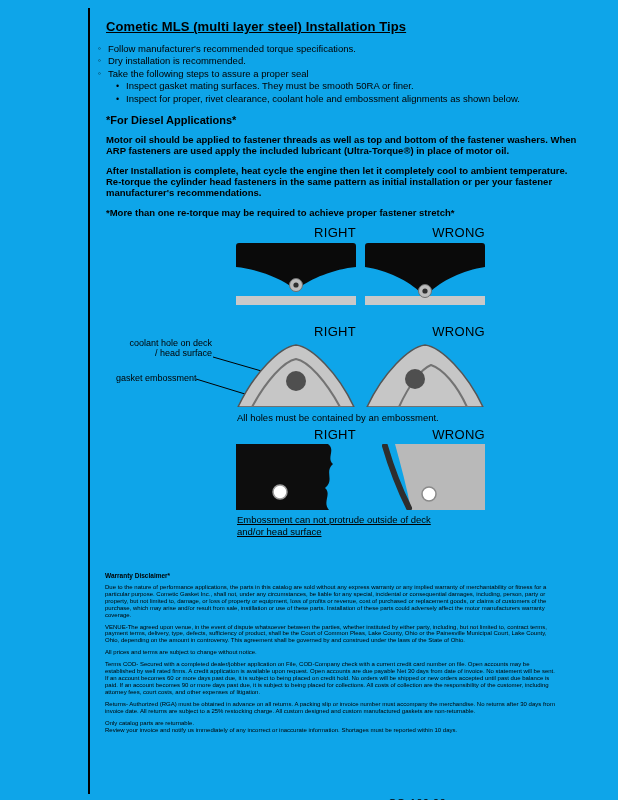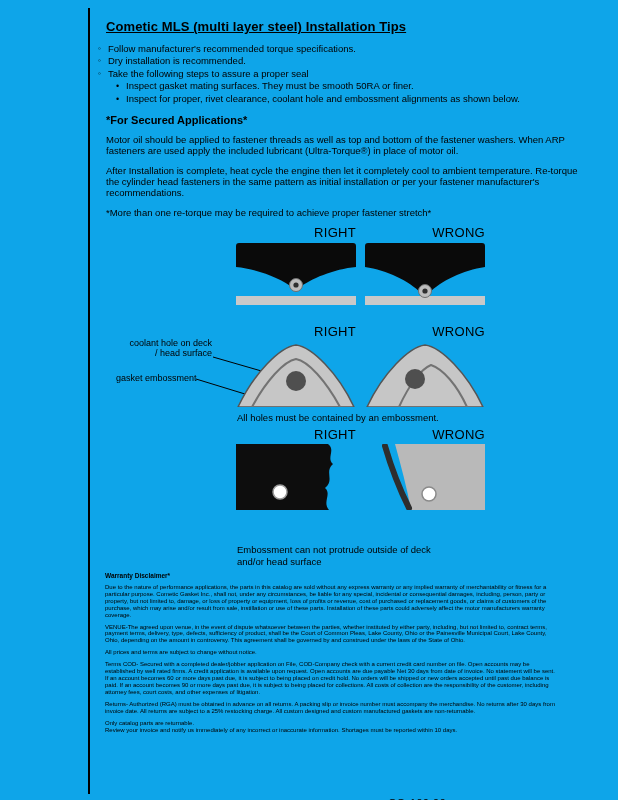--- a/index.html
+++ b/index.html
@@ -10,21 +10,21 @@
   .rule { position:absolute; left:88px; top:8px; width:2px; height:786px; background:#000; }
   .title { position:absolute; left:106px; top:19px; margin:0; font-size:13px; font-weight:bold;
            text-decoration:underline; letter-spacing:0.1px; }
   .tips { position:absolute; left:98px; top:43px; width:488px; font-size:9.5px; }
   .tip { display:flex; line-height:12.4px; }
   .tip .mark { flex:0 0 10px; font-size:8px; line-height:12.4px; }
   .tip.sub { margin-left:18px; }
   .tip.sub .mark { font-size:9px; }
   .diesel { position:absolute; left:106px; top:114px; width:478px; }
   .diesel h2 { margin:0 0 9px 0; font-size:11px; }
-  .diesel p { margin:4px 0 9px 0; font-size:9.5px; line-height:10.9px; width:474px; }
+  .diesel p { margin:4px 0 9px 0; font-size:9.5px; line-height:10.9px; width:474px;font-weight:bold; }
   .dlabel { position:absolute; width:120px; text-align:right; font-size:13px; letter-spacing:0.3px; }
   .panel { position:absolute; width:120px; }
   .panel svg { display:block; }
   .dcaption { position:absolute; font-size:9.5px; line-height:11.5px; }
   .ann { position:absolute; font-size:9px; line-height:9.5px;text-align:center; }
   .ann.center { text-align:right; }
   .leader { position:absolute; }
   .disclaimer { position:absolute; left:105px; top:572px; width:452px; }
   .disclaimer h3 { margin:0 0 5px 0; font-size:6.5px; }
   .disclaimer p { margin:0 0 5px 0; font-size:6px; line-height:6.9px; }
@@ -56,21 +56,21 @@
       <span class="mark">•</span>
       <span>Inspect gasket mating surfaces.  They must be smooth 50RA or finer.</span>
     </div>
     <div class="tip sub">
       <span class="mark">•</span>
       <span>Inspect for proper, rivet clearance, coolant hole and embossment alignments as shown below.</span>
     </div>
   </div>
 
   <div class="diesel">
-    <h2>*For Secured Applications*</h2>
+    <h2>*For Diesel Applications*</h2>
     <p>Motor oil should be applied to fastener threads as well as top and bottom of the fastener washers. When ARP fasteners are used apply the included lubricant (Ultra-Torque®) in place of motor oil.</p>
     <p>After Installation is complete, heat cycle the engine then let it completely cool to ambient temperature. Re-torque the cylinder head fasteners in the same pattern as initial installation or per your fastener manufacturer's recommendations.</p>
     <p>*More than one re-torque may be required to achieve proper fastener stretch*</p>
   </div>
 
   <div class="dlabel" style="left:236px; top:225px;">RIGHT</div>
   <div class="dlabel" style="left:365px; top:225px;">WRONG</div>
 
   <div class="panel" style="left:236px; top:243px;">
     <svg width="120" height="62" viewBox="0 0 120 62">
@@ -125,21 +125,21 @@
       <circle cx="44" cy="48" r="7" fill="#ffffff" stroke="#9a9a9a" stroke-width="1.5"></circle>
     </svg>
   </div>
   <div class="panel" style="left:365px; top:444px;">
     <svg width="120" height="66" viewBox="0 0 120 66">
       <path d="M30,0 H120 V66 H46 C42,44 36,22 30,0 Z" fill="#b9b9b9"></path>
       <path d="M20,2 C27,26 36,48 44,64" fill="none" stroke="#2e2e2e" stroke-width="6" stroke-linecap="round"></path>
       <circle cx="64" cy="50" r="7" fill="#ffffff" stroke="#8a8a8a" stroke-width="1.5"></circle>
     </svg>
   </div>
-  <div class="dcaption" style="left:237px; top:544px; width:210px;">Embossment can not protrude outside of deck and/or head surface</div>
+  <div class="dcaption" style="left:237px; top:514px; width:210px;text-decoration:underline;">Embossment can not protrude outside of deck and/or head surface</div>
 
   <div class="disclaimer">
     <h3>Warranty Disclaimer*</h3>
     <p>Due to the nature of performance applications, the parts in this catalog are sold without any express warranty or any implied warranty of merchantability or fitness for a particular purpose.  Cometic Gasket Inc., shall not, under any circumstances, be liable for any special, incidental or consequential damages, including, person, party or property, but not limited to, damage, or loss of property or equipment, loss of profits or revenue, cost of purchased or replacement goods, or claims of customers of the purchase, which may arise and/or result from sale, instillation or use of these parts.  Installation of these parts could adversely affect the motor manufacturers warranty coverage.</p>
     <p>VENUE-The agreed upon venue, in the event of dispute whatsoever between the parties, whether instituted by either party, including, but not limited to, contract terms, payment terms, delivery, type, defects, sufficiency of product, shall be the Court of Common Pleas, Lake County, Ohio or the Painesville Municipal Court, Lake County, Ohio, depending on the amount in controversy. This agreement shall be governed by and construed under the laws of the State of Ohio.</p>
     <p>All prices and terms are subject to change without notice.</p>
     <p>Terms COD- Secured with a completed dealer/jobber application on File, COD-Company check with a current credit card number on file.  Open accounts may be established by well rated firms.  A credit application is available upon request.  Open accounts are due payable Net 30 days from date of invoice.  No statement will be sent.  If an account becomes 60 or more days past due, it is subject to being placed on credit hold.  No orders will be shipped or new orders accepted until past due balance is paid.  If an account becomes 90 or more days past due, it is subject to being placed for collections.  All costs of collection are the responsibility of the customer, including attorney fees, court costs, and other expenses of litigation.</p>
     <p>Returns- Authorized (RGA) must be obtained in advance on all returns.  A packing slip or invoice number must accompany the merchandise.  No returns after 30 days from invoice date.  All returns are subject to a 25% restocking charge.  All custom designed and custom manufactured gaskets are non-returnable.</p>
     <p class="tight">Only catalog parts are returnable.</p>
     <p>Review your invoice and notify us immediately of any incorrect or inaccurate information.  Shortages must be reported within 10 days.</p>

